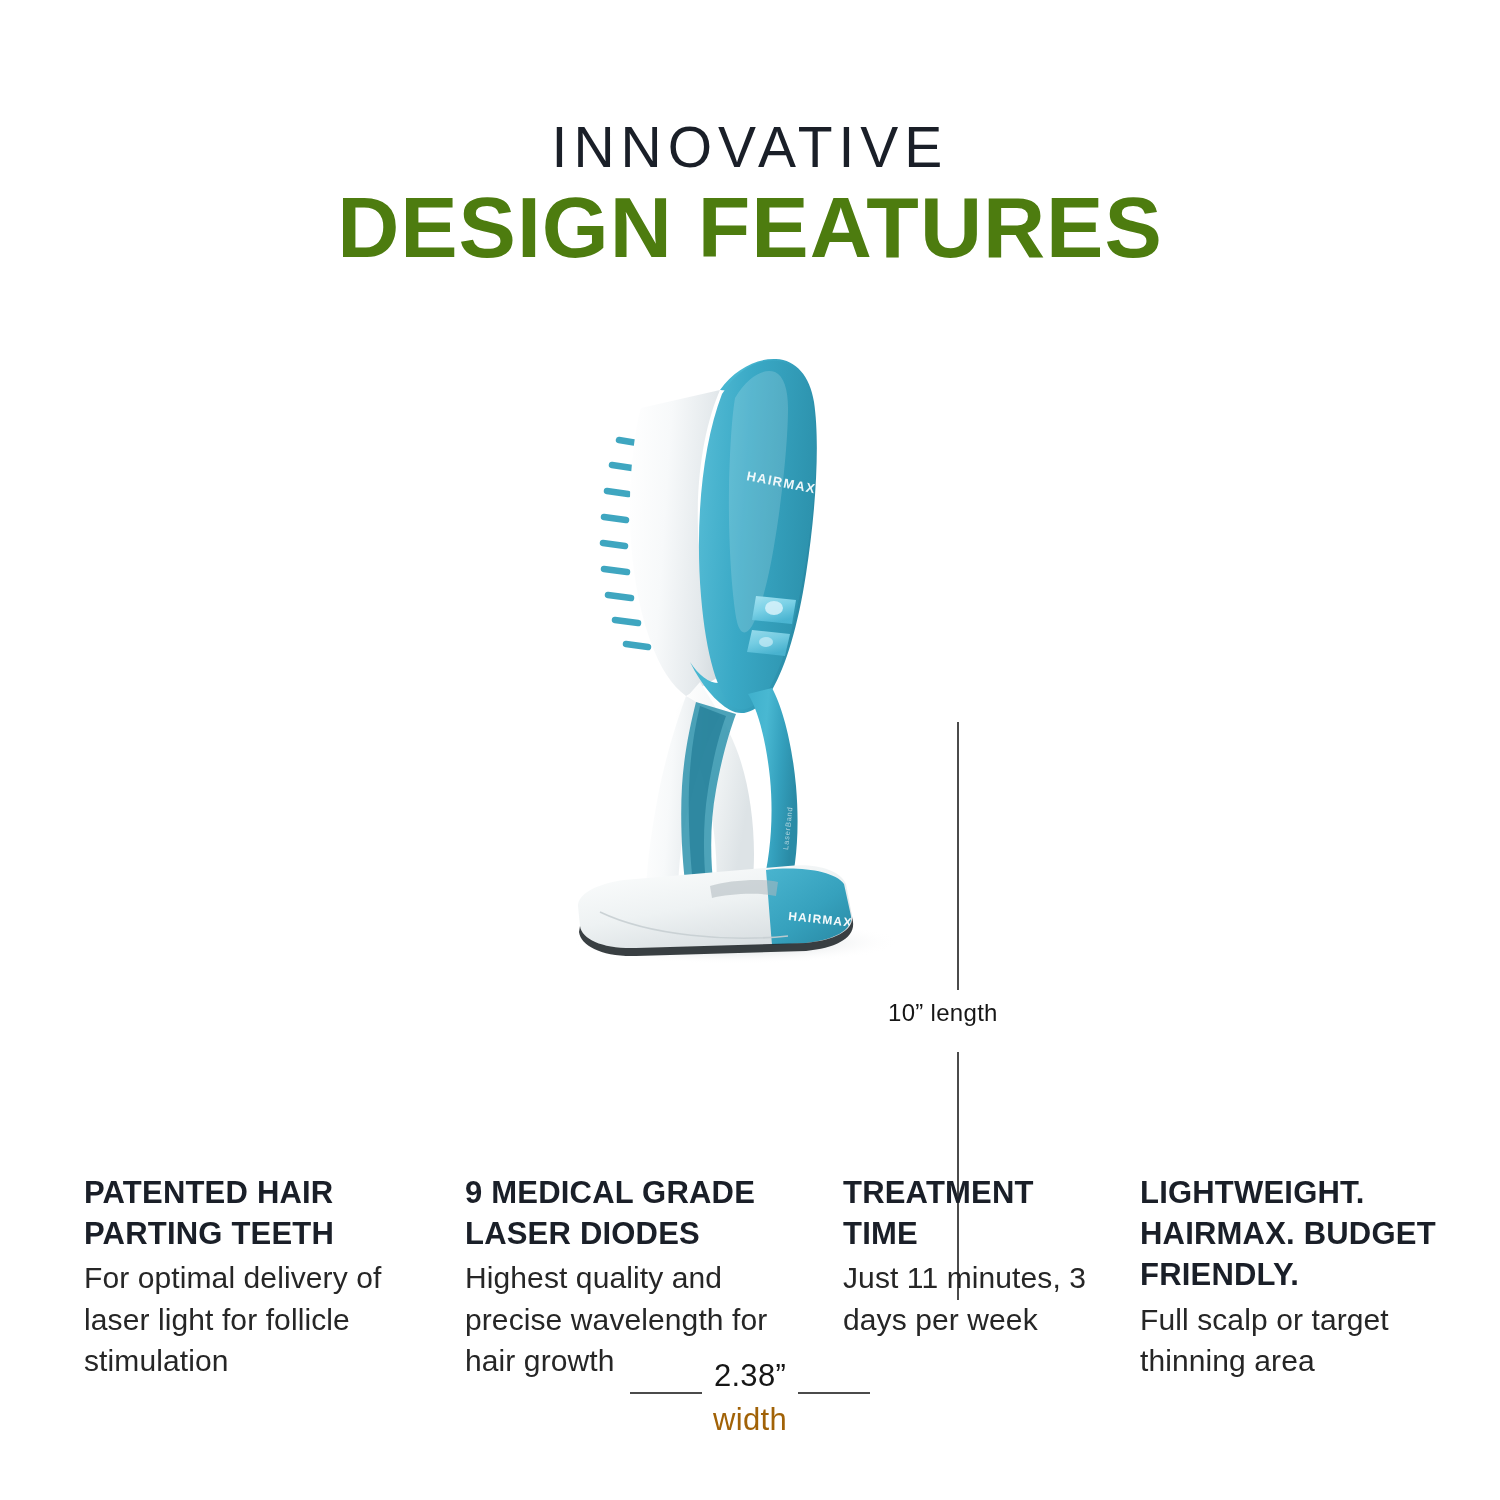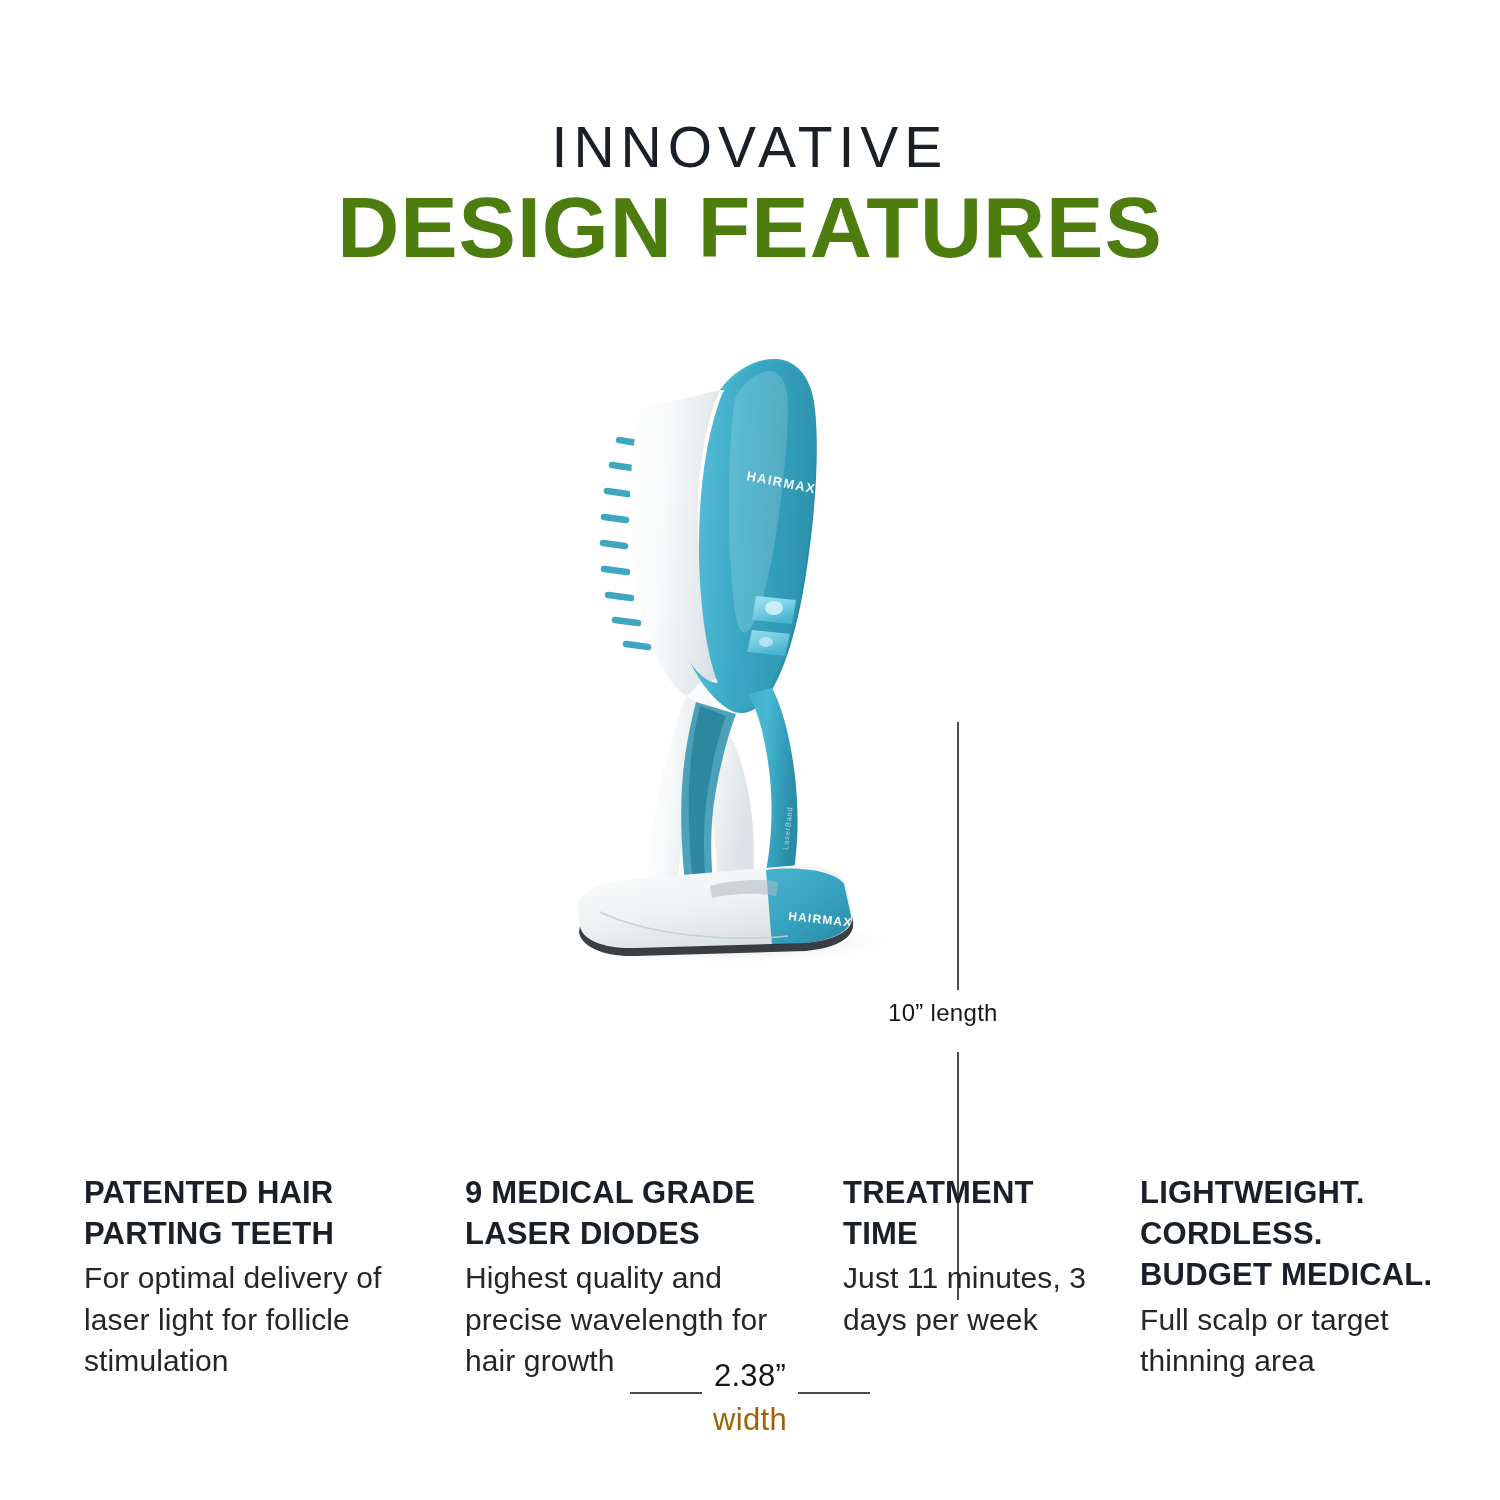--- a/index.html
+++ b/index.html
@@ -365,19 +365,19 @@
       <div class="feature-title">9 MEDICAL GRADE LASER DIODES</div>
       <div class="feature-desc">Highest quality and precise wavelength for hair growth</div>
     </div>
 
     <div class="feature col-3">
       <div class="feature-title">TREATMENT TIME</div>
       <div class="feature-desc">Just 11 minutes, 3 days per week</div>
     </div>
 
     <div class="feature col-4">
-      <div class="feature-title">LIGHTWEIGHT. CORDLESS. BUDGET MEDICAL.</div>
+      <div class="feature-title">LIGHTWEIGHT. HAIRMAX. BUDGET FRIENDLY.</div>
       <div class="feature-desc">Full scalp or target thinning area</div>
     </div>
 
   </div>
 
 </div>
 
 </body></html>

